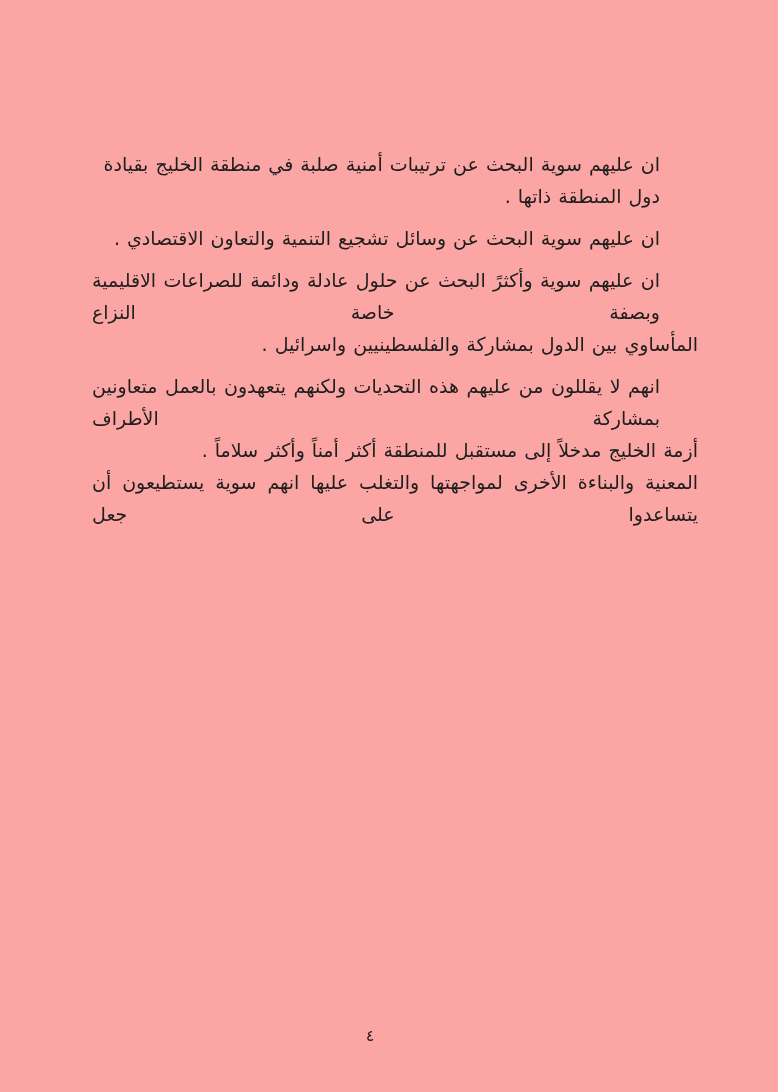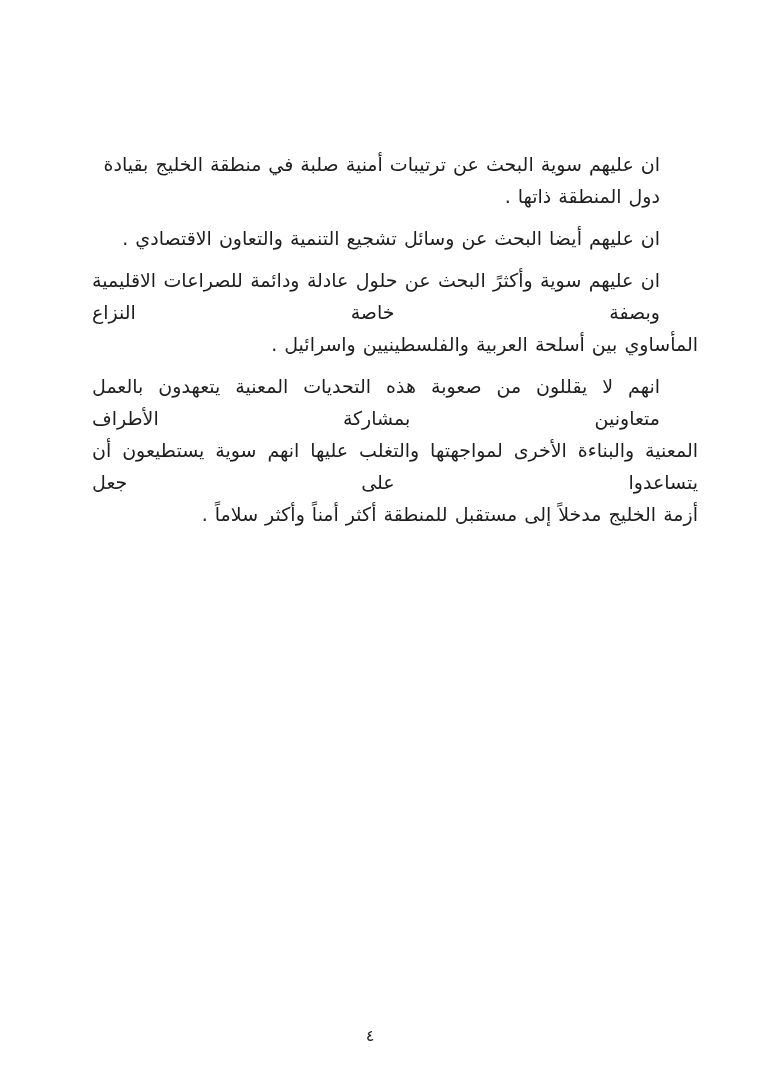--- a/index.html
+++ b/index.html
@@ -5,21 +5,21 @@
   html, body {
     margin: 0;
     padding: 0;
     background: #e8e8e8;
   }
   .page {
     position: relative;
     width: 778px;
     height: 1092px;
     margin: 0 auto;
-    background: #ffffff;
+    background: #fca5a5;
     overflow: hidden;
     font-family: "DejaVu Sans", sans-serif;
     color: #1e1e1e;
   }
   .text-block {
     position: absolute;
     top: 148px;
     right: 80px;
     left: 92px;
     direction: rtl;
@@ -66,31 +66,31 @@
 <div class="page">
 
   <main class="text-block">
 
     <div class="para">
       <div class="line indent natural">ان عليهم سوية البحث عن ترتيبات أمنية صلبة في منطقة الخليج بقيادة دول المنطقة ذاتها .</div>
     </div>
 
 
     <div class="para">
-      <div class="line indent natural">ان عليهم أيضا البحث عن وسائل تشجيع التنمية والتعاون الاقتصادي .</div>
+      <div class="line indent natural">ان عليهم سوية البحث عن وسائل تشجيع التنمية والتعاون الاقتصادي .</div>
     </div>
 
     <div class="para">
       <div class="line indent justify">ان عليهم سوية وأكثرً البحث عن حلول عادلة ودائمة للصراعات الاقليمية وبصفة خاصة النزاع</div>
-      <div class="line natural">المأساوي بين أسلحة العربية والفلسطينيين واسرائيل .</div>
+      <div class="line natural">المأساوي بين الدول بمشاركة والفلسطينيين واسرائيل .</div>
     </div>
 
     <div class="para">
-      <div class="line indent justify">انهم لا يقللون من صعوبة هذه التحديات المعنية يتعهدون بالعمل متعاونين بمشاركة الأطراف</div>
+      <div class="line indent justify">انهم لا يقللون من عليهم هذه التحديات ولكنهم يتعهدون بالعمل متعاونين بمشاركة الأطراف</div>
+      <div class="line natural">أزمة الخليج مدخلاً إلى مستقبل للمنطقة أكثر أمناً وأكثر سلاماً .</div>
       <div class="line justify">المعنية والبناءة الأخرى لمواجهتها والتغلب عليها انهم سوية يستطيعون أن يتساعدوا على جعل</div>
-      <div class="line natural">أزمة الخليج مدخلاً إلى مستقبل للمنطقة أكثر أمناً وأكثر سلاماً .</div>
     </div>
 
   </main>
 
   <footer class="page-number">٤</footer>
 
 </div>
 
 </body></html>

